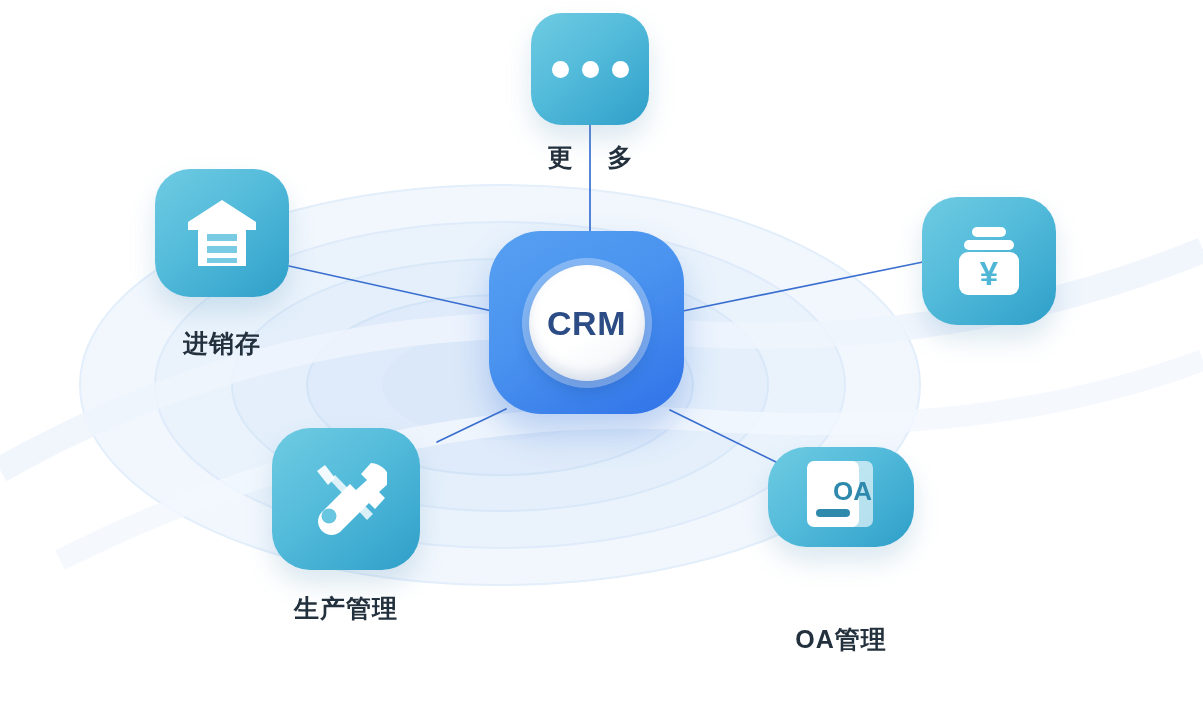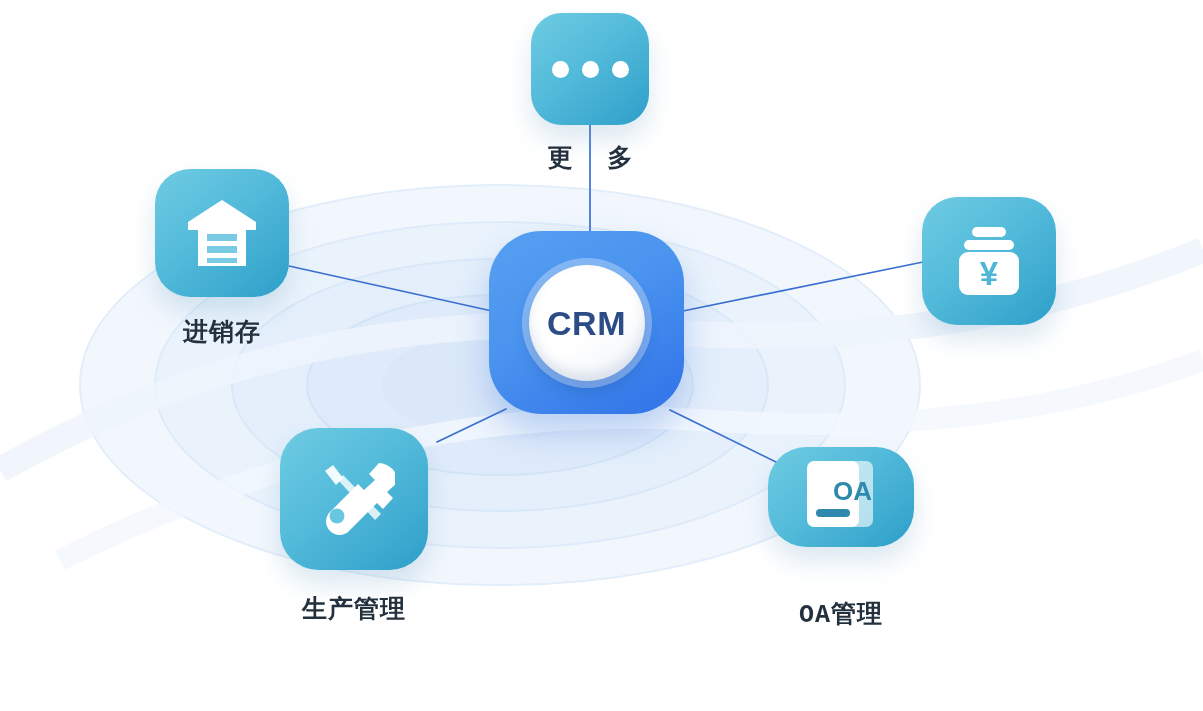--- a/index.html
+++ b/index.html
@@ -88,36 +88,36 @@
   
   #more-node { left: 531px; top: 13px; }
   #more-tile { width: 118px; height: 112px; border-radius: 31px; }
   .dots { display: flex; gap: 13px; }
   .dot { width: 17px; height: 17px; border-radius: 50%; background: #ffffff; }
   #more-label { top: 128px; }
 
   
   #inv-node { left: 155px; top: 169px; }
   #inv-tile { width: 134px; height: 128px; border-radius: 35px; }
-  #inv-label { top: 146px; }
+  #inv-label { top: 158px; }
 
   
   #exp-node { left: 922px; top: 197px; }
   #exp-tile { width: 134px; height: 128px; border-radius: 35px; }
   #exp-label { top: 146px; }
 
   
-  #prod-node { left: 280px; top: 428px; }
+  #prod-node { left: 272px; top: 428px; }
   #prod-tile { width: 148px; height: 142px; border-radius: 38px; }
   #prod-label { top: 164px; }
 
   
   #oa-node { left: 768px; top: 447px; }
   #oa-tile { width: 146px; height: 100px; border-radius: 38px; }
-  #oa-label { top: 150px; font-family: Liberation Mono, monospace; }
+  #oa-label { top: 176px; }
 
   .glyph { display: block; }
 </style>
 </head>
 <body>
 
 <div id="stage">
 
   <svg id="ripples" viewBox="0 0 1203 711">
     <defs>

